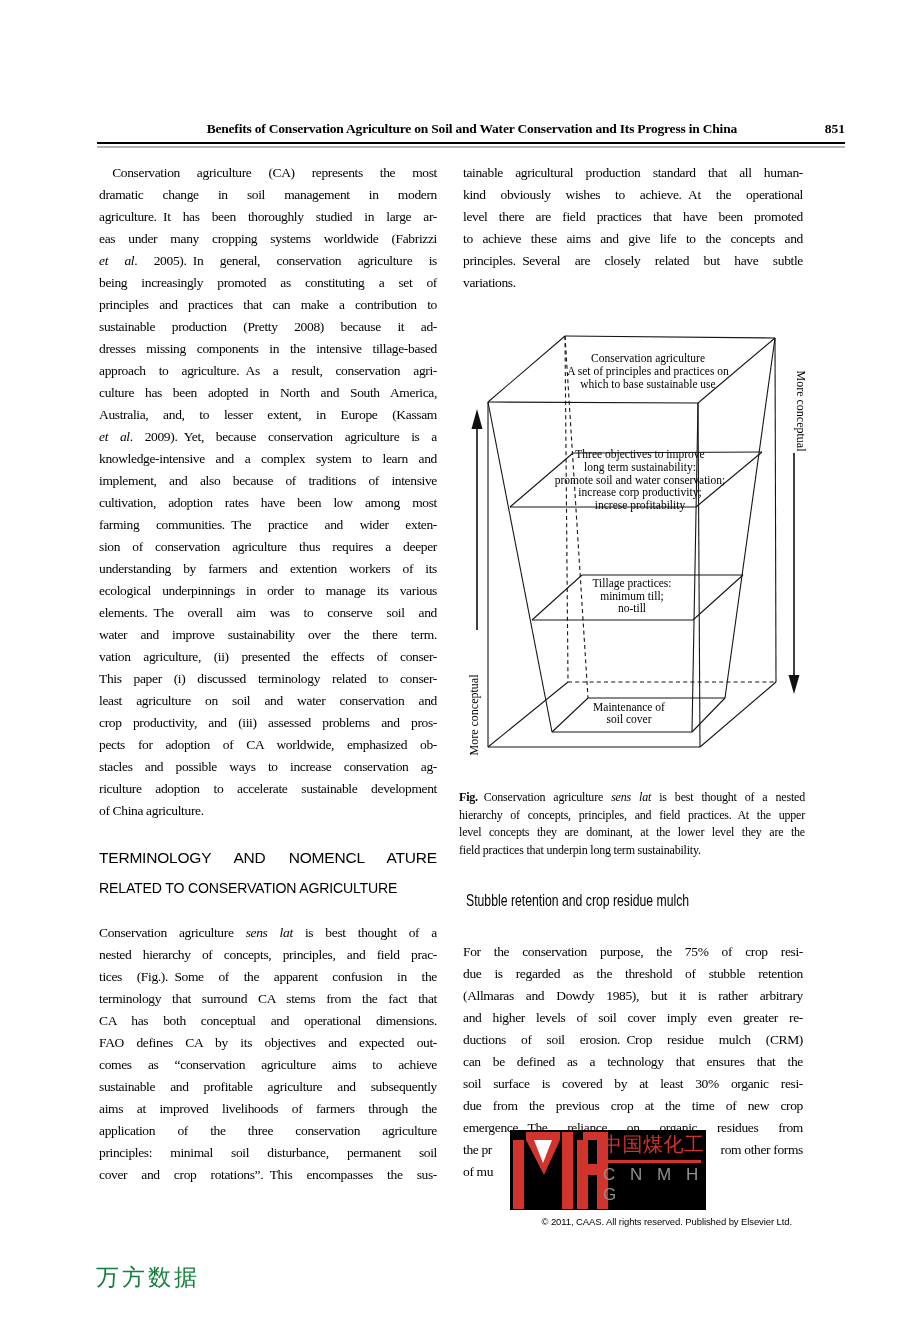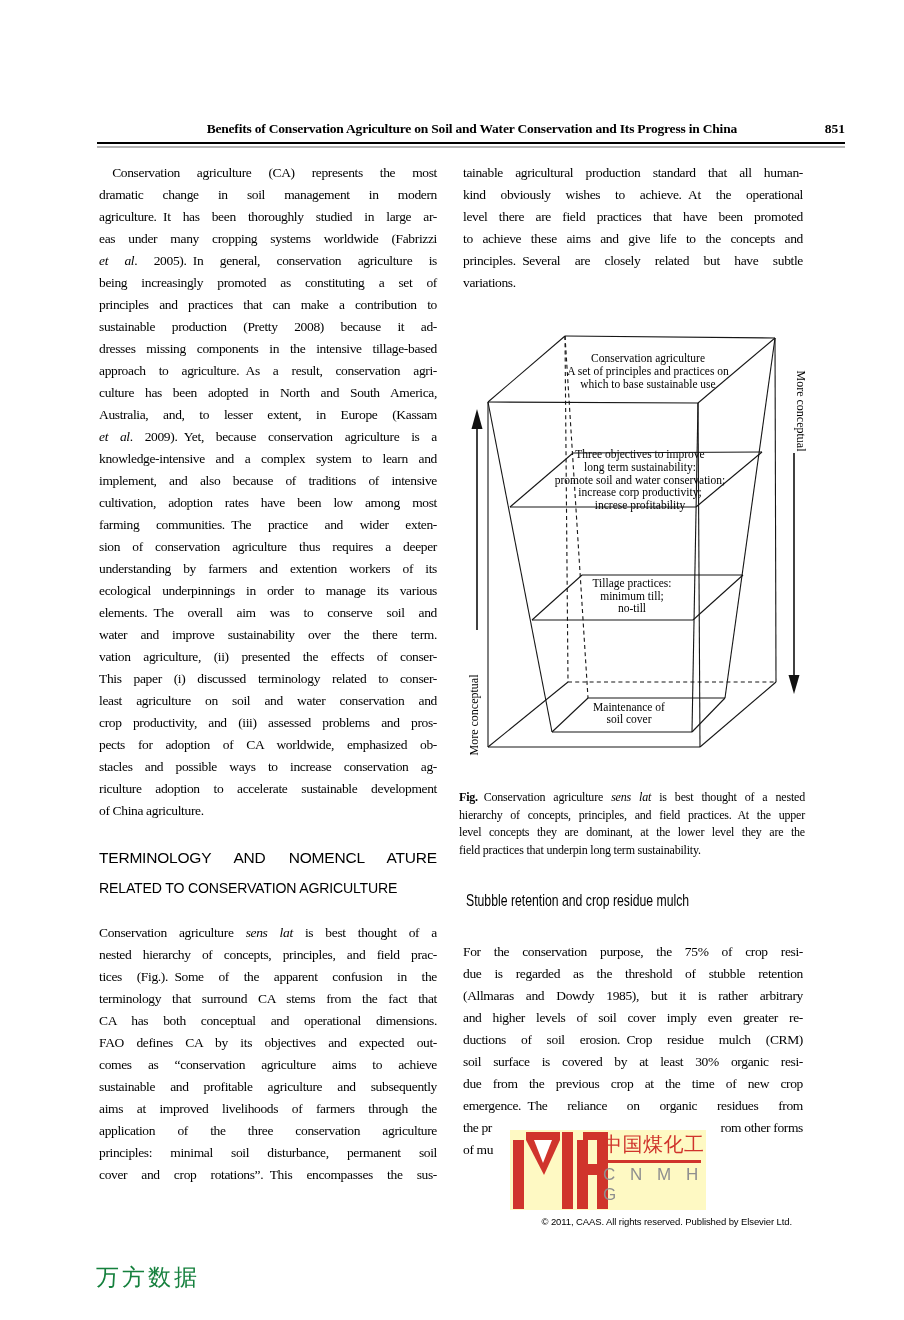--- a/index.html
+++ b/index.html
@@ -26,21 +26,21 @@
   #left-para2 .jline.last{text-align-last:justify;}
   #rc-para1{left:463px;top:162px;width:340px;}
   #figure-box{left:455px;top:325px;width:372px;height:462px;}
   #figure-caption{left:459px;top:789px;width:346px;font-size:12px;line-height:17.5px;letter-spacing:-0.2px;}
   #sub-heading{left:466px;top:891px;width:340px;font-family:"Liberation Sans",sans-serif;
     font-size:17px;transform:scaleX(0.72);transform-origin:left center;white-space:nowrap;}
   #rc-para2{left:463px;top:941px;width:340px;}
   #rc-para2 .jline.last{text-align-last:justify;}
   .oline{display:flex;justify-content:space-between;height:22px;}
   
-  #watermark{left:510px;top:1130px;width:196px;height:80px;background:#fef9c3;}
+  #watermark{left:510px;top:1130px;width:196px;height:80px;background:#000000;}
   #wm-cn{position:absolute;left:92px;top:2px;font-size:20px;line-height:24px;color:#d0342c;letter-spacing:0.5px;}
   #wm-underline{position:absolute;left:90px;top:30px;width:101px;height:2.5px;background:#d0342c;}
   #wm-en{position:absolute;left:93px;top:35px;font-family:"Liberation Sans",sans-serif;
     font-size:17px;color:#8f8f8f;letter-spacing:5px;}
   
   #copyright{left:455px;top:1216px;width:337px;text-align:right;
     font-family:"Liberation Sans",sans-serif;font-size:9.5px;font-weight:normal;letter-spacing:-0.1px;}
   #wanfang{left:96px;top:1262px;font-size:23px;color:#15803d;letter-spacing:3px;font-weight:500;
     font-family:"Liberation Sans",sans-serif;}
   
@@ -203,20 +203,21 @@
 
 <div class="abs" id="sub-heading">Stubble retention and crop residue mulch</div>
 
 <div class="abs bodycol" id="rc-para2">
   <div>
       <div class="jline">For the conservation purpose, the 75% of crop resi-</div>
       <div class="jline">due is regarded as the threshold of stubble retention</div>
       <div class="jline">(Allmaras and Dowdy 1985), but it is rather arbitrary</div>
       <div class="jline">and higher levels of soil cover imply even greater re-</div>
       <div class="jline">ductions of soil erosion. Crop residue mulch (CRM)</div>
+      <div class="jline">can be defined as a technology that ensures that the</div>
       <div class="jline">soil surface is covered by at least 30% organic resi-</div>
       <div class="jline">due from the previous crop at the time of new crop</div>
       <div class="jline last">emergence. The reliance on organic residues from</div>
     </div>
   <div class="oline">
     <span>the pr</span>
     <span>rom other forms</span>
   </div>
   <div>of mu</div>
 </div>

